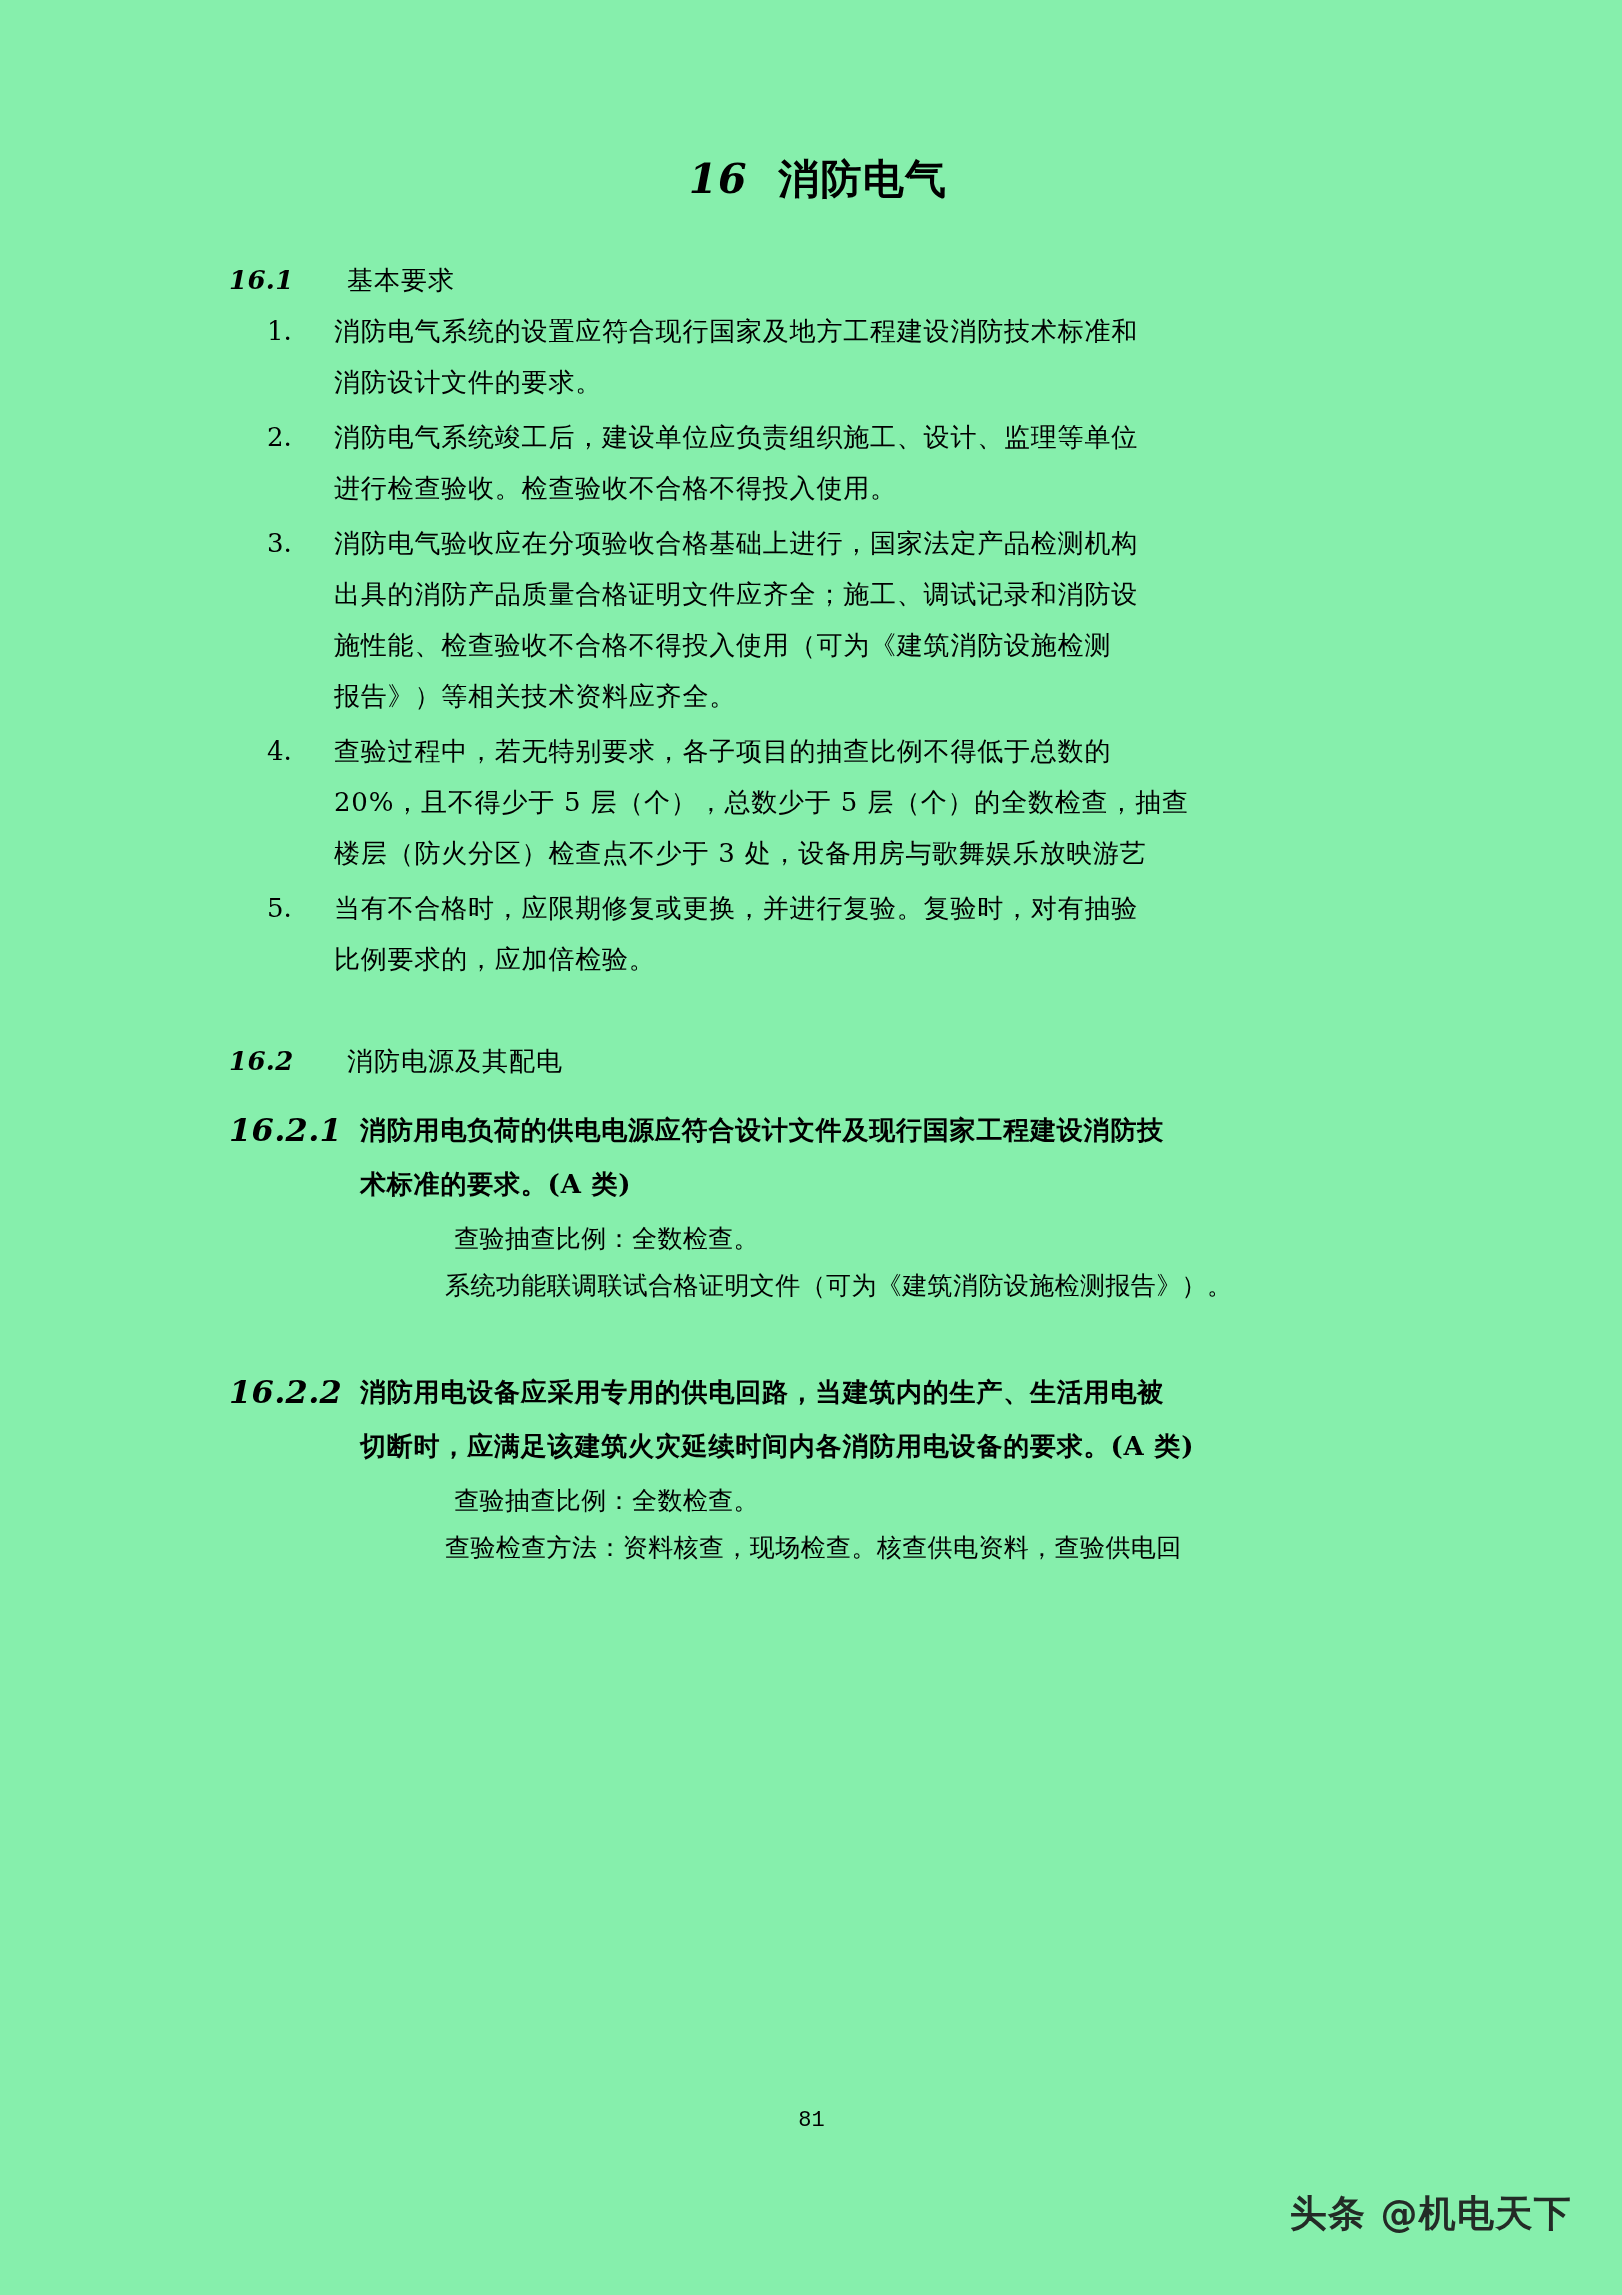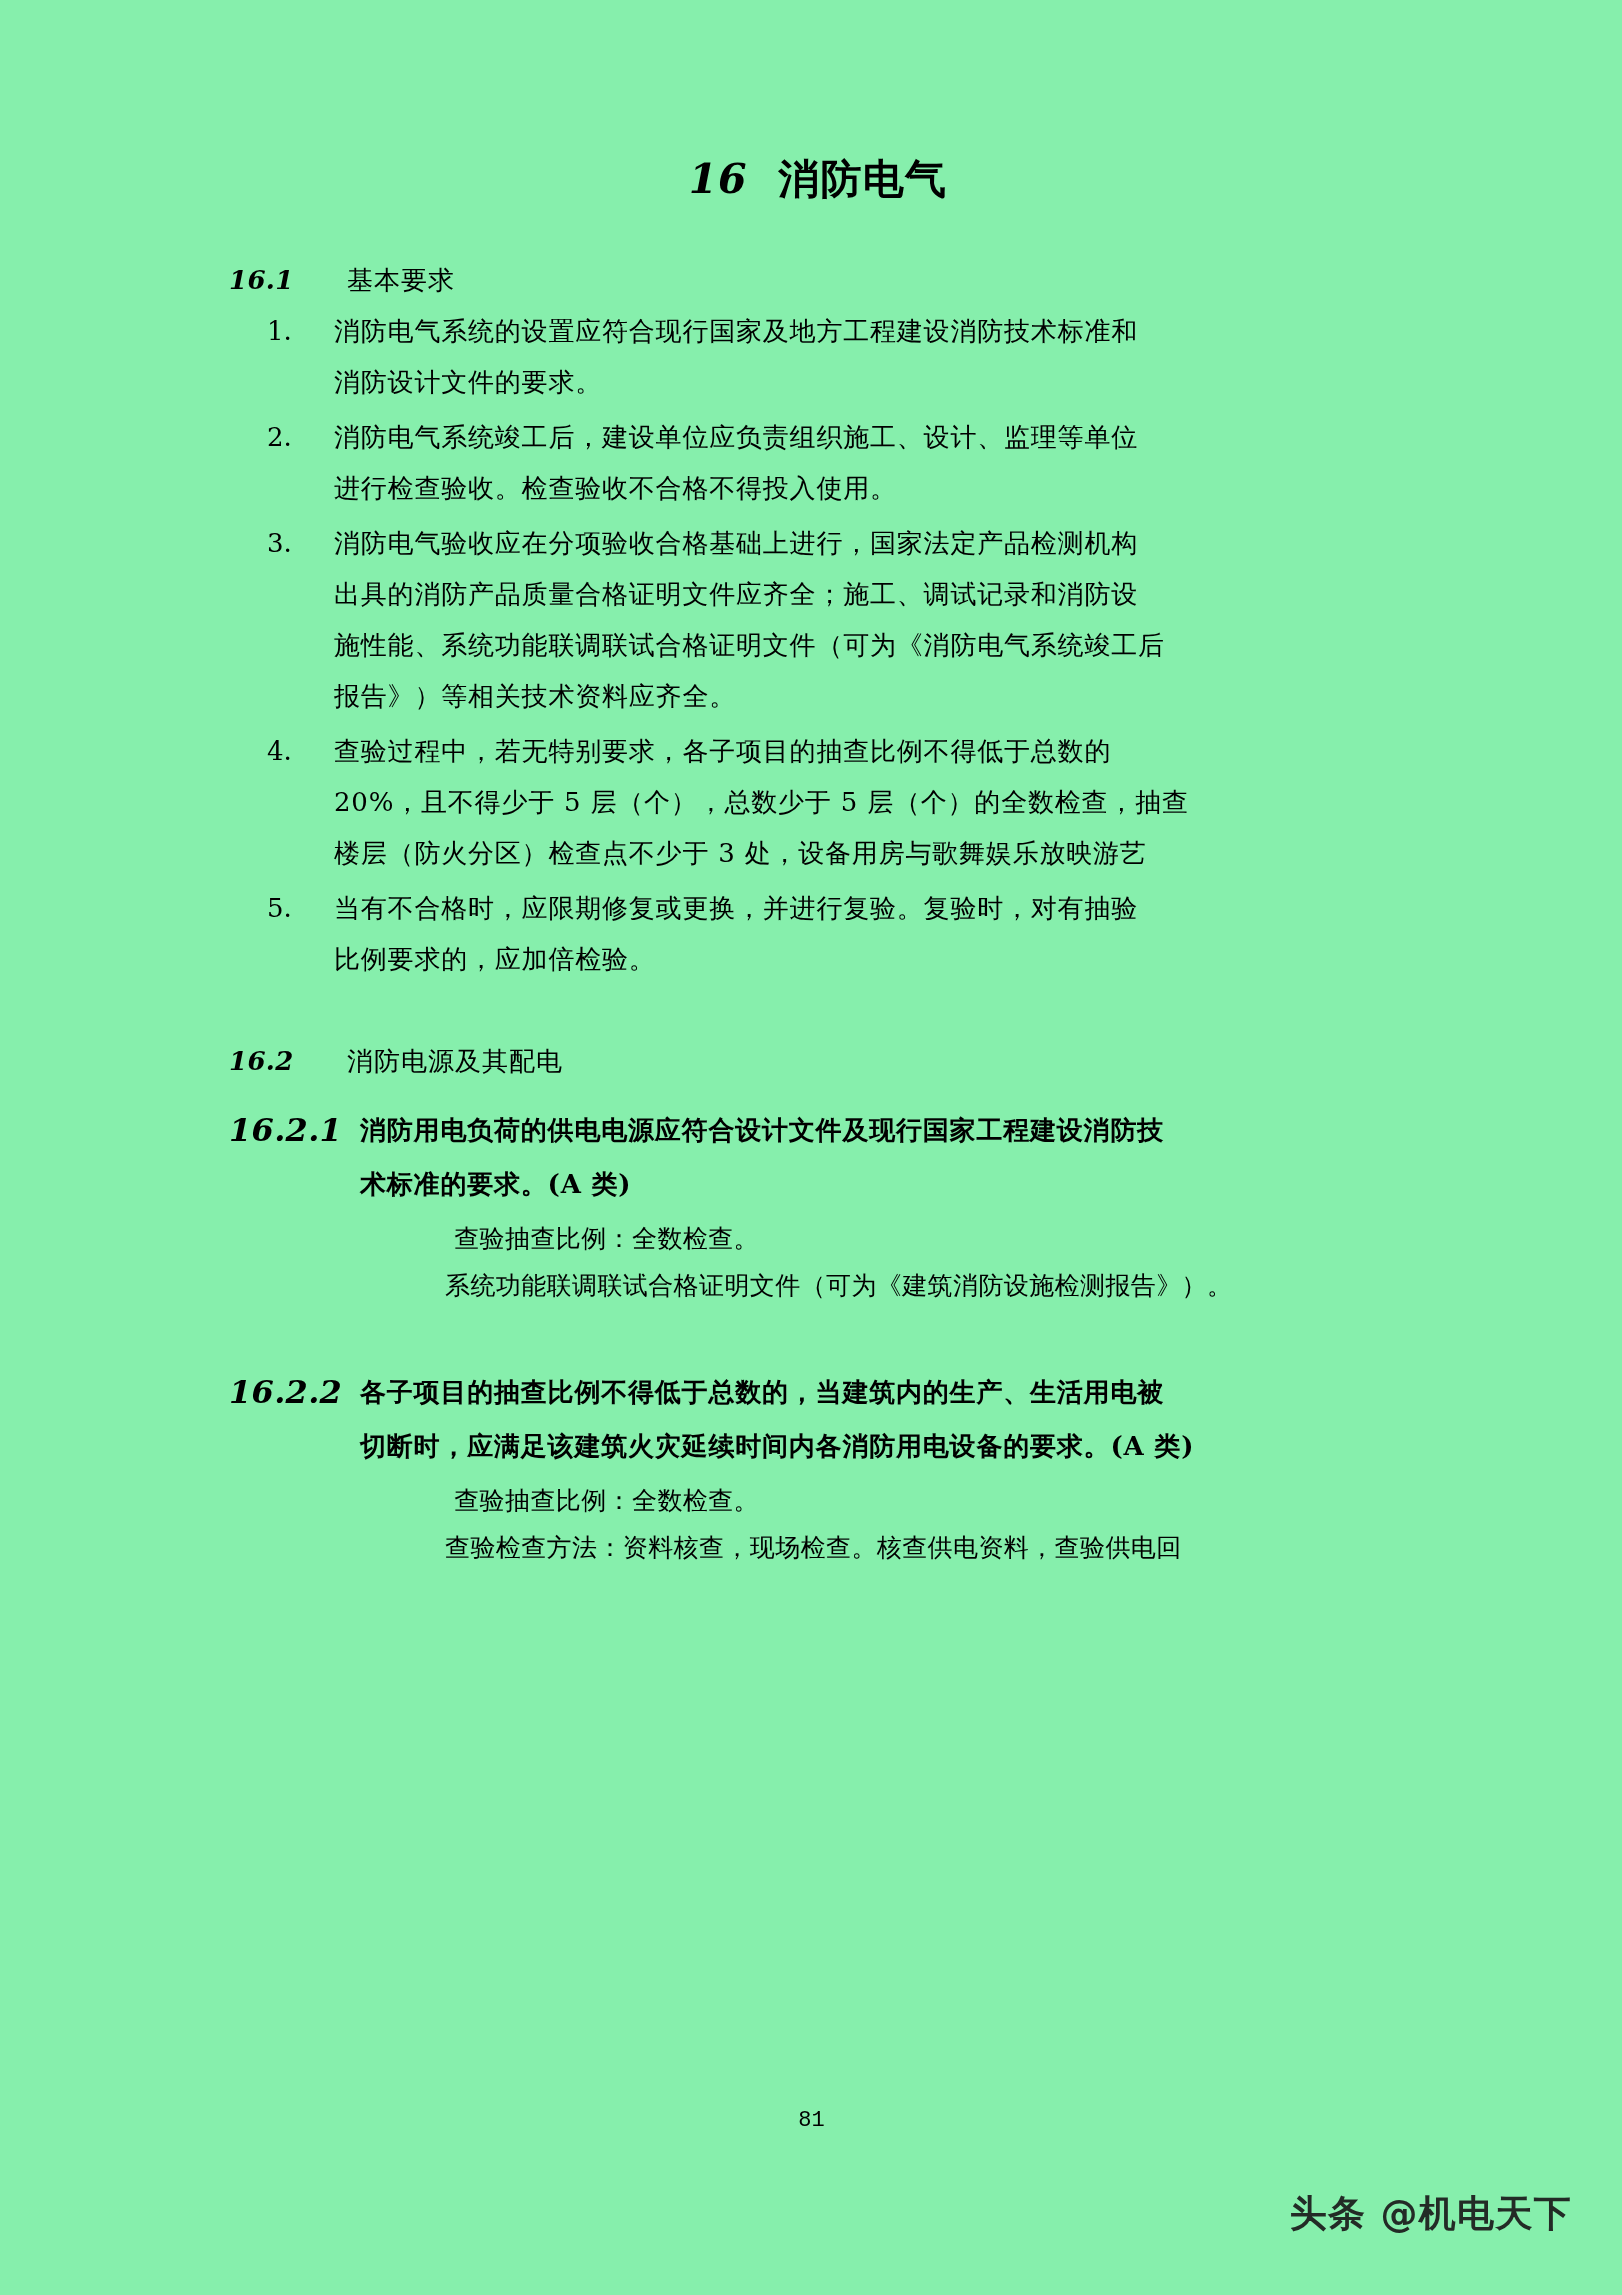--- a/index.html
+++ b/index.html
@@ -199,21 +199,21 @@
           <div class="ln">消防电气系统竣工后，建设单位应负责组织施工、设计、监理等单位</div>
           <div class="ln">进行检查验收。检查验收不合格不得投入使用。</div>
         </div>
       </div>
 
       <div class="li">
         <div class="marker">3.</div>
         <div class="body">
           <div class="ln">消防电气验收应在分项验收合格基础上进行，国家法定产品检测机构</div>
           <div class="ln">出具的消防产品质量合格证明文件应齐全；施工、调试记录和消防设</div>
-          <div class="ln">施性能、系统功能联调联试合格证明文件（可为《消防电气系统竣工后</div>
+          <div class="ln">施性能、检查验收不合格不得投入使用（可为《建筑消防设施检测</div>
           <div class="ln">报告》）等相关技术资料应齐全。</div>
         </div>
       </div>
 
       <div class="li">
         <div class="marker">4.</div>
         <div class="body">
           <div class="ln">查验过程中，若无特别要求，各子项目的抽查比例不得低于总数的</div>
           <div class="ln">20%，且不得少于 5 层（个），总数少于 5 层（个）的全数检查，抽查</div>
           <div class="ln">楼层（防火分区）检查点不少于 3 处，设备用房与歌舞娱乐放映游艺</div>
@@ -246,21 +246,21 @@
       <div class="clause-detail">
         <div class="det-ln indent1">查验抽查比例：全数检查。</div>
         <div class="det-ln">系统功能联调联试合格证明文件（可为《建筑消防设施检测报告》）。</div>
       </div>
     </div>
 
     <div class="clause">
       <div class="clause-head">
         <div class="cl-num">16.2.2</div>
         <div class="cl-body">
-          <div class="cl-ln">各子项目的抽查比例不得低于总数的，当建筑内的生产、生活用电被</div>
+          <div class="cl-ln">消防用电设备应采用专用的供电回路，当建筑内的生产、生活用电被</div>
           <div class="cl-ln">切断时，应满足该建筑火灾延续时间内各消防用电设备的要求。(A 类)</div>
         </div>
       </div>
       <div class="clause-detail">
         <div class="det-ln indent1">查验抽查比例：全数检查。</div>
         <div class="det-ln">查验检查方法：资料核查，现场检查。核查供电资料，查验供电回</div>
       </div>
     </div>
 
   </div>

